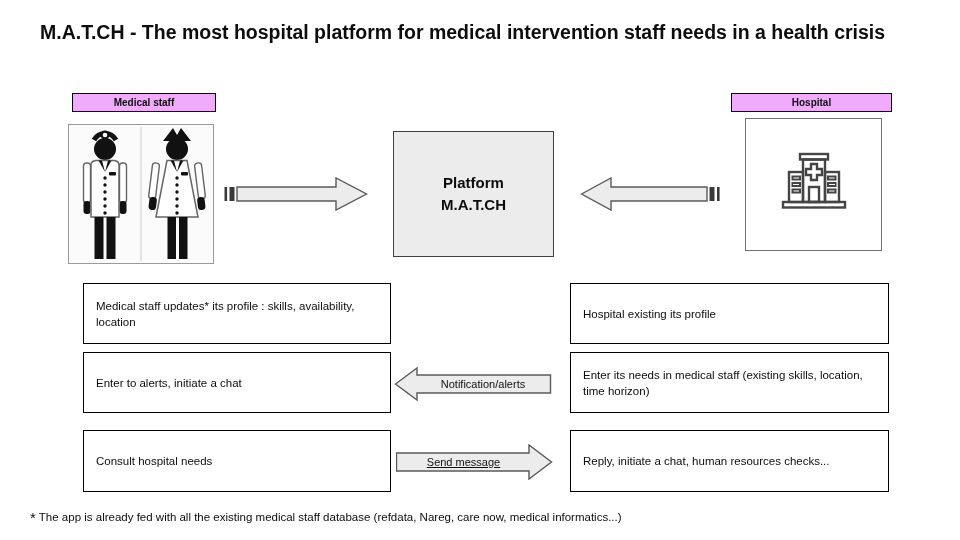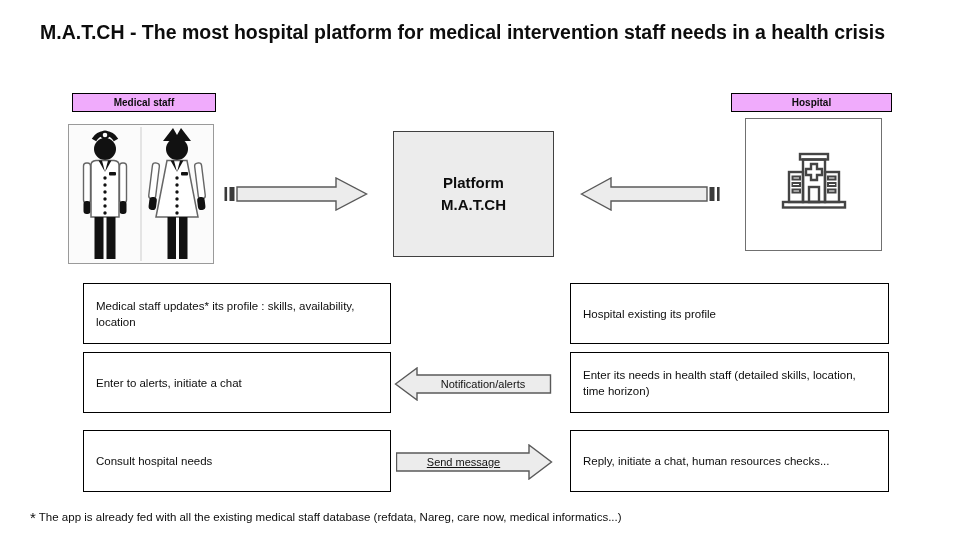--- a/index.html
+++ b/index.html
@@ -172,21 +172,21 @@
   <span>Enter to alerts, initiate a chat</span>
 </div>
 <div class="abs flow-box col-left row-3">
   <span>Consult hospital needs</span>
 </div>
 
 <div class="abs flow-box col-right row-1">
   <span>Hospital existing its profile</span>
 </div>
 <div class="abs flow-box col-right row-2">
-  <span>Enter its needs in health staff (detailed skills, location, time horizon)</span>
+  <span>Enter its needs in medical staff (existing skills, location, time horizon)</span>
 </div>
 <div class="abs flow-box col-right row-3">
   <span>Reply, initiate a chat, human resources checks...</span>
 </div>
 
 <div class="abs mid-arrow-wrap-notif">
   <svg class="mid-arrow" viewBox="0 0 158 34" width="158" height="34">
     <polygon points="1.5,17 23,1 23,8 156.5,8 156.5,26 23,26 23,33" fill="#ececec" stroke="#595959" stroke-width="1.4"></polygon>
   </svg>
   <span class="mid-arrow-label">Notification/alerts</span>

